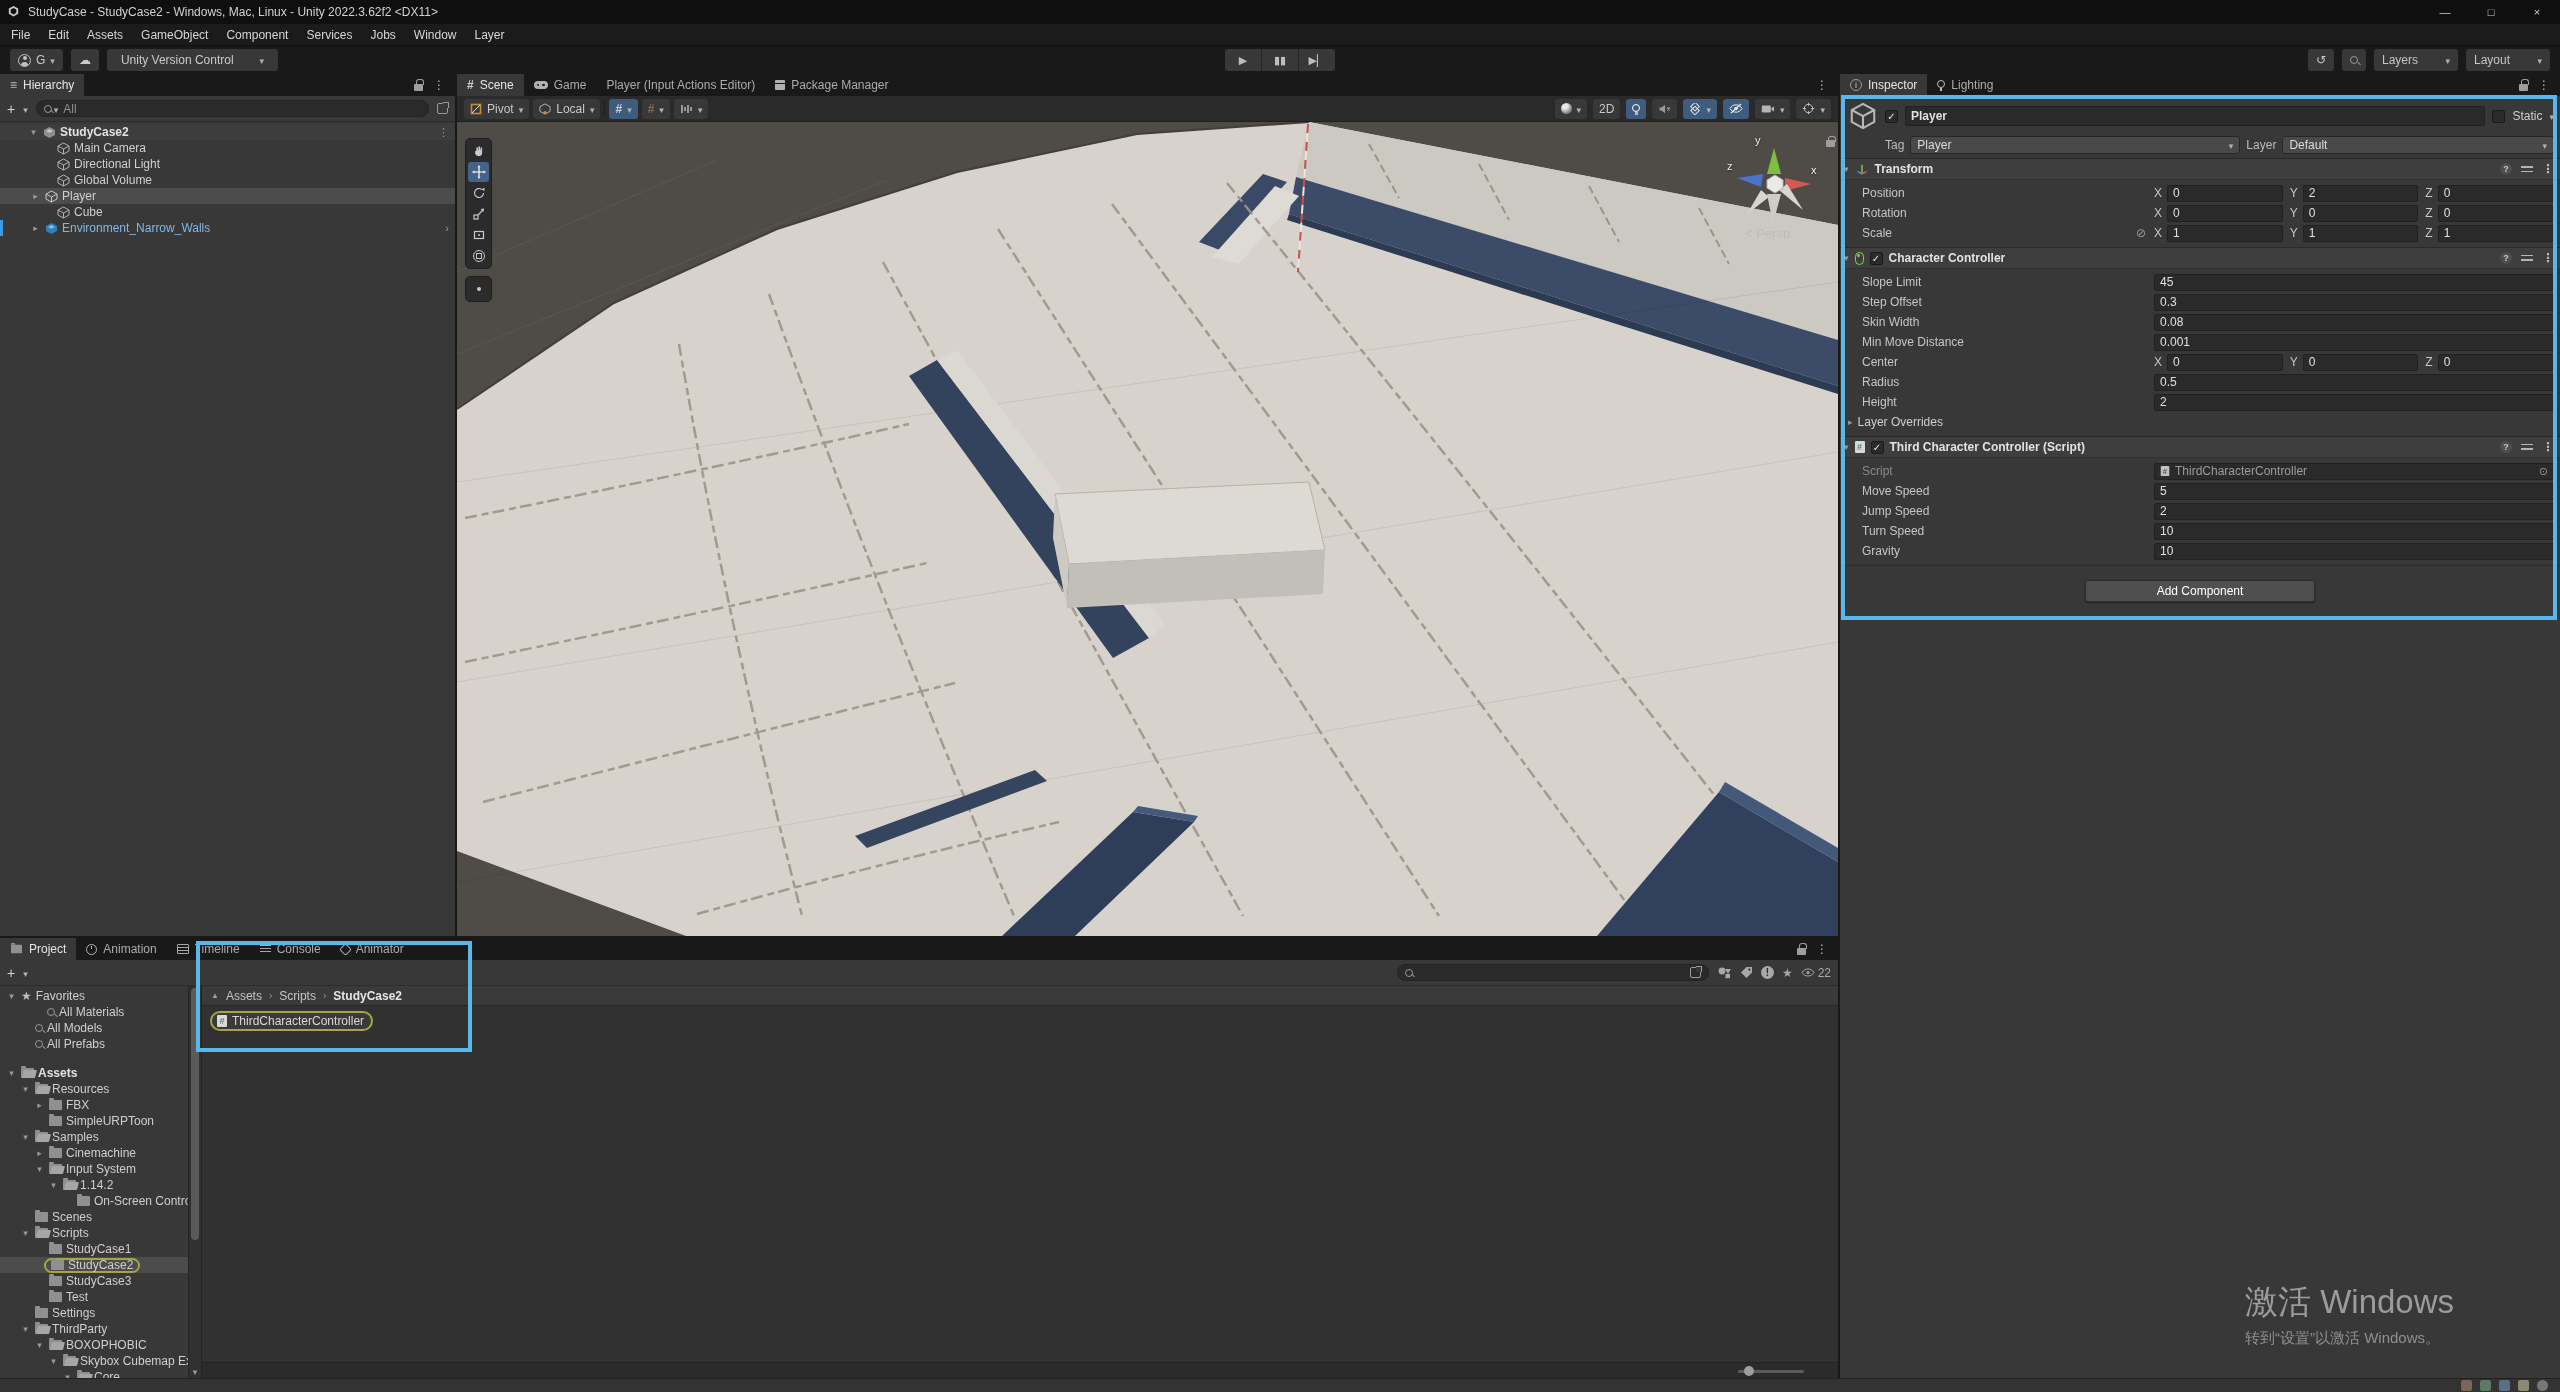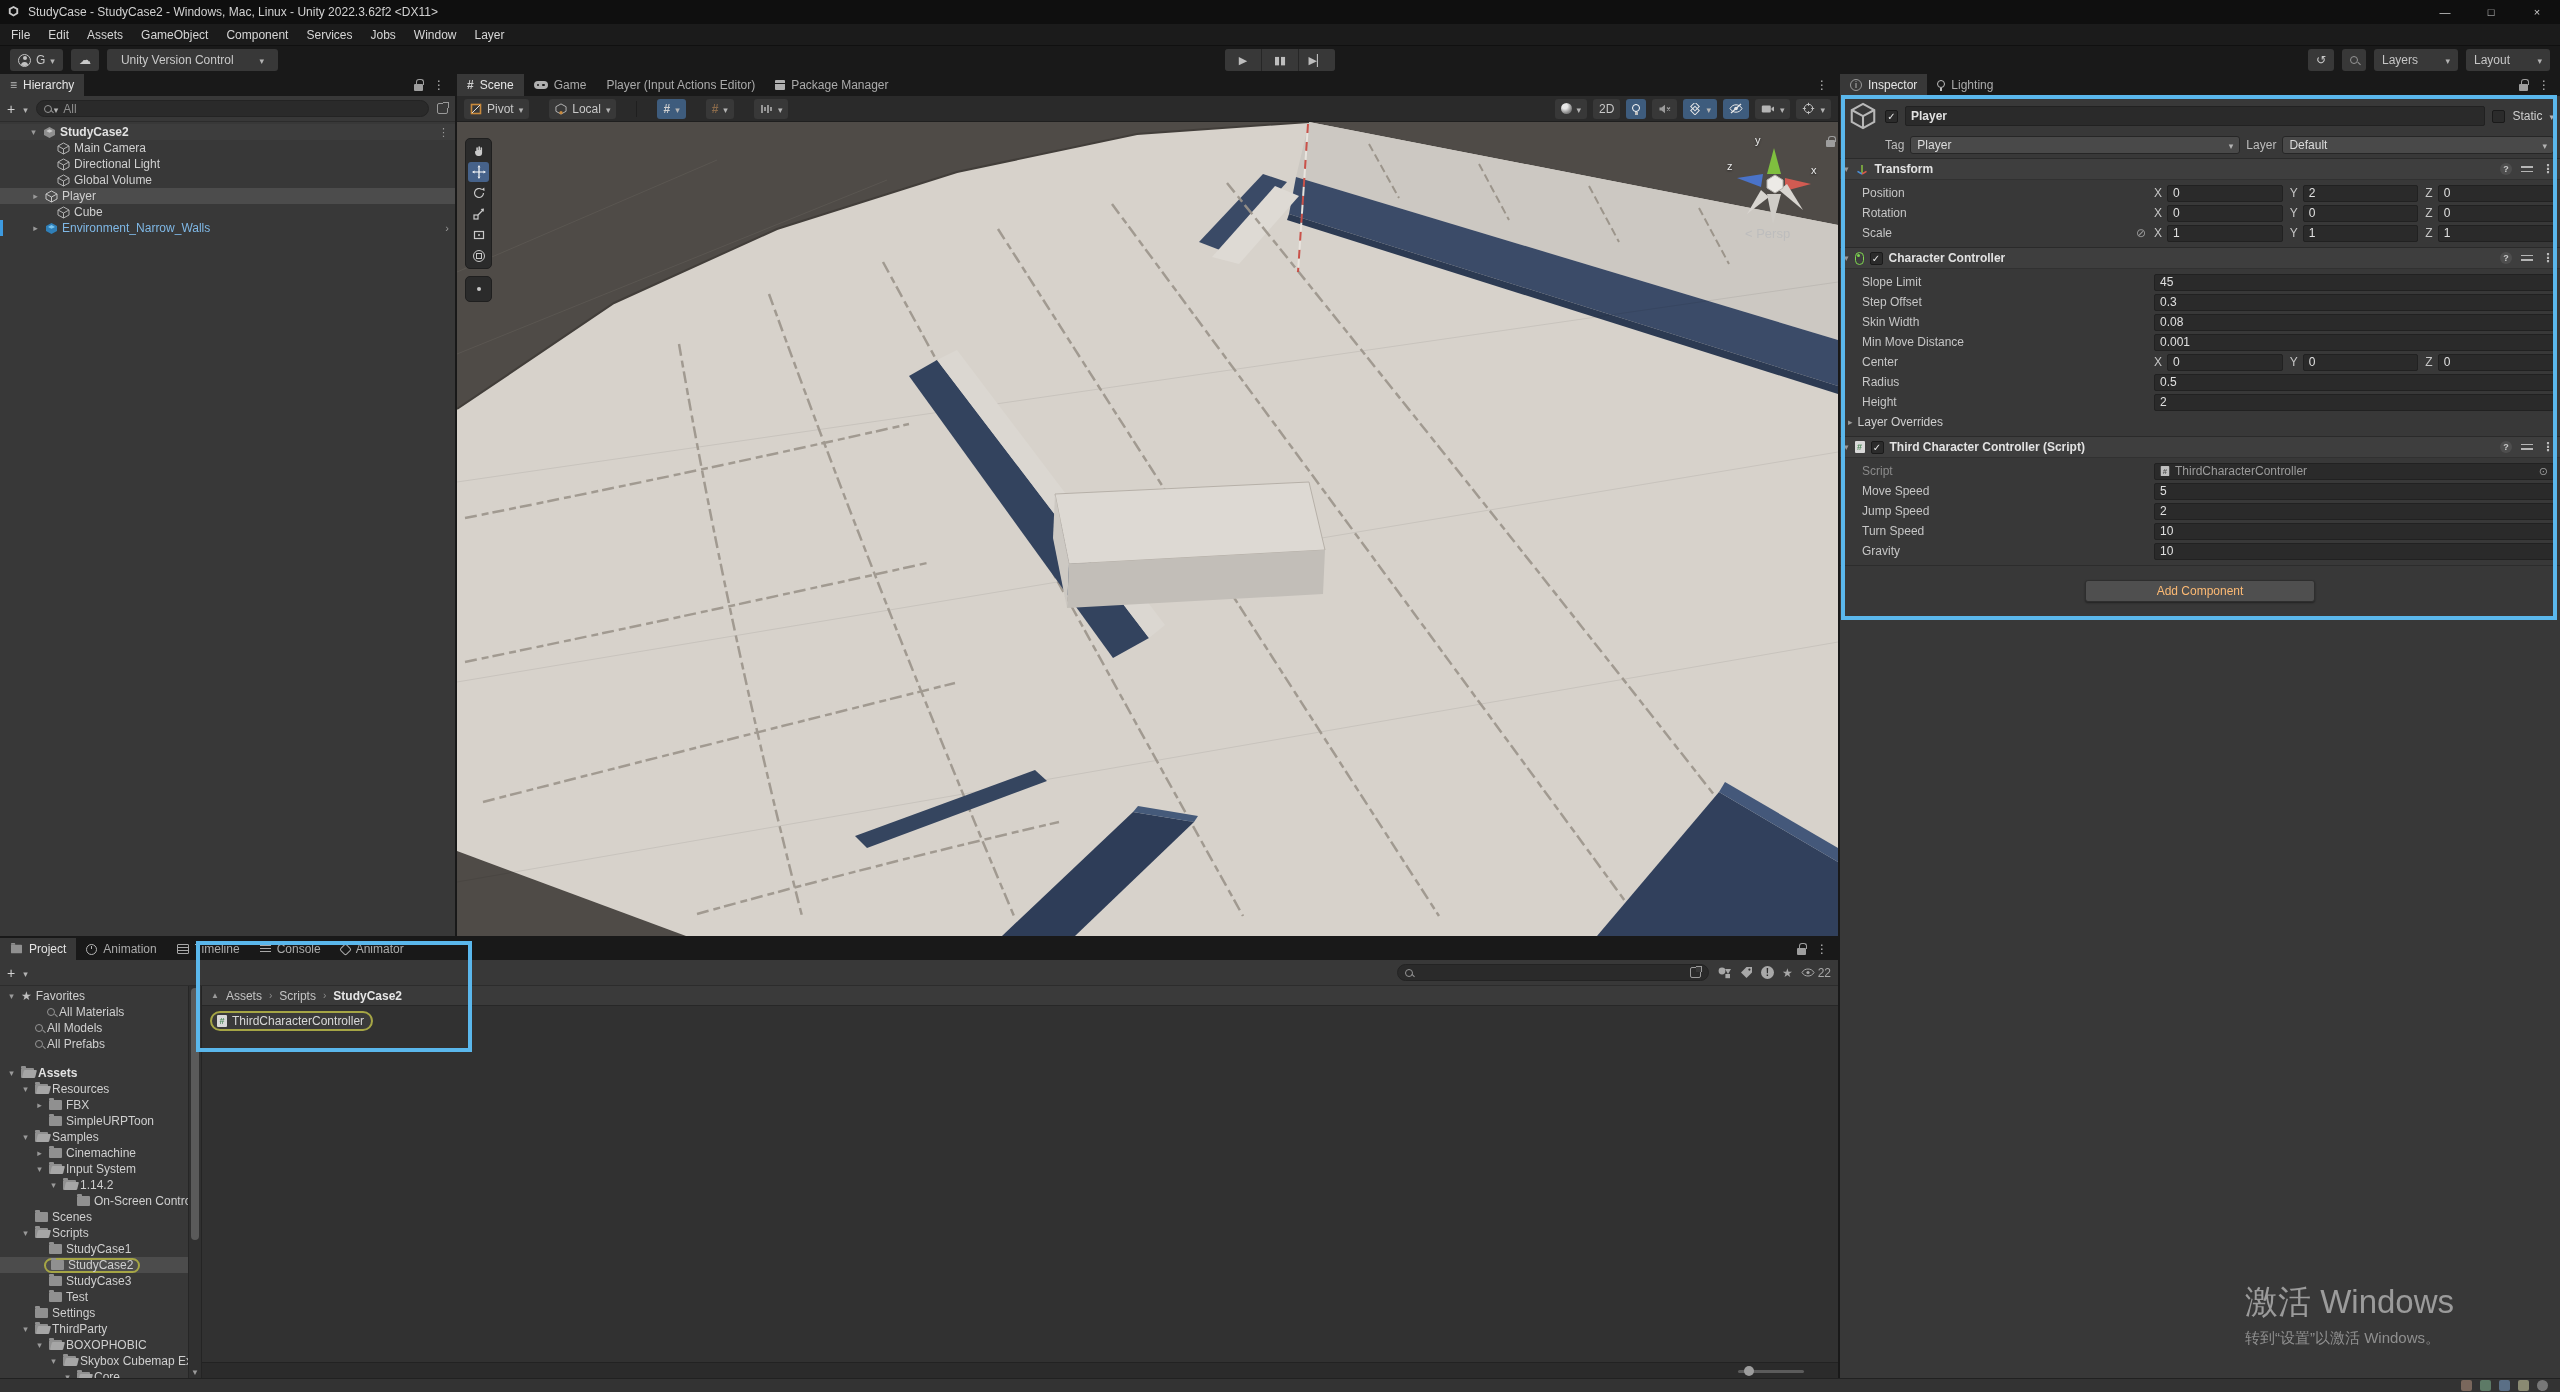--- a/index.html
+++ b/index.html
@@ -77,21 +77,21 @@
 .trow{height:16px;display:flex;align-items:center;gap:4px;position:relative;padding-right:6px}
 .trow .ex{width:11px;flex:none;text-align:center;color:#9a9a9a;font-size:9px}
 .trow.sel{background:#4c4c4c}
 .trow .lbl{white-space:nowrap}
 .scenerow{background:#3d3d3d}
 .prefab{color:#7fb8e6}
 .bluebar{position:absolute;left:0;top:0;width:3px;height:16px;background:#3d9ae0}
 .chev{margin-left:auto;color:#9a9a9a;font-size:11px}
 svg.cubeic{flex:none}
 
-.stb{height:26px;background:#2a2a2a;display:flex;align-items:center;padding:0 7px;gap:20px;border-bottom:1px solid #1f1f1f}
+.stb{height:26px;background:#2a2a2a;display:flex;align-items:center;padding:0 7px;gap:4px;border-bottom:1px solid #1f1f1f}
 .sbtn{height:20px;background:#383838;border-radius:3px;display:flex;align-items:center;padding:0 6px;gap:5px;color:#c8c8c8}
 .sbtn.blue{background:#3e5c7d;color:#e8e8e8}
 .sbtn.dim{color:#777}
 .vsep{width:1px;height:16px;background:#1f1f1f}
 .stbrt{margin-left:auto;display:flex;gap:6px;align-items:center}
 .hash{font-weight:bold;color:#cfcfcf}
 
 .vp{position:absolute;left:0;top:48px;width:1381px;height:814px;overflow:hidden;background:#4f4b47}
 .palette{position:absolute;left:8px;top:16px;width:27px;background:#2b2b2b;border:1px solid #1f1f1f;border-radius:5px;padding:2px;display:flex;flex-direction:column;gap:1px}
 .pal{height:20px;border-radius:3px;display:flex;align-items:center;justify-content:center}
@@ -106,21 +106,21 @@
 .irow{display:flex;align-items:center;height:20px;padding:0 6px 0 22px}
 .ilabel{width:292px;flex:none;color:#c6c6c6;white-space:nowrap;overflow:hidden}
 .ifield{flex:1;height:17px;background:#2a2a2a;border:1px solid #212121;border-radius:2px;padding:0 5px;display:flex;align-items:center;color:#e0e0e0}
 .xyz{flex:1;display:flex;gap:7px}
 .xyz .grp{flex:1;display:flex;align-items:center;gap:5px}
 .axis{color:#c6c6c6}
 .chead{height:22px;display:flex;align-items:center;gap:6px;padding:0 6px 0 4px;background:#3e3e3e;border-top:1px solid #2a2a2a;border-bottom:1px solid #313131;font-weight:bold;color:#e2e2e2}
 .hicons{margin-left:auto;display:flex;gap:9px;align-items:center}
 .dd{height:18px;background:#494949;border:1px solid #262626;border-radius:3px;display:flex;align-items:center;padding:0 6px;color:#dcdcdc}
 .dd .car{margin-left:auto}
-.addcomp{width:230px;height:22px;margin:14px auto 0;background:#4f4f4f;border:1px solid #2e2e2e;border-radius:3px;display:flex;align-items:center;justify-content:center;color:#fdba74;box-shadow:0 1px 2px #0006}
+.addcomp{width:230px;height:22px;margin:14px auto 0;background:#4f4f4f;border:1px solid #2e2e2e;border-radius:3px;display:flex;align-items:center;justify-content:center;color:#ffffff;box-shadow:0 1px 2px #0006}
 .objfield .i-page{background:#bfbfbf;color:#555}
 .objval{color:#9c9c9c}
 .pick{margin-left:auto;color:#9a9a9a;font-size:11px}
 
 .pbody{position:absolute;left:0;top:48px;right:0;bottom:0;display:flex}
 .ptree{width:188px;flex:none;overflow:hidden;padding-top:2px;position:relative}
 .vscroll{width:13px;flex:none;background:#303030;border-left:1px solid #262626;position:relative}
 .vthumb{position:absolute;left:2px;top:2px;width:8px;height:252px;background:#5a5a5a;border-radius:5px}
 .varrow{position:absolute;bottom:1px;left:2px;color:#9a9a9a;font-size:8px}
 .ppane{flex:1;background:#313131;border-left:1px solid #242424;display:flex;flex-direction:column}

